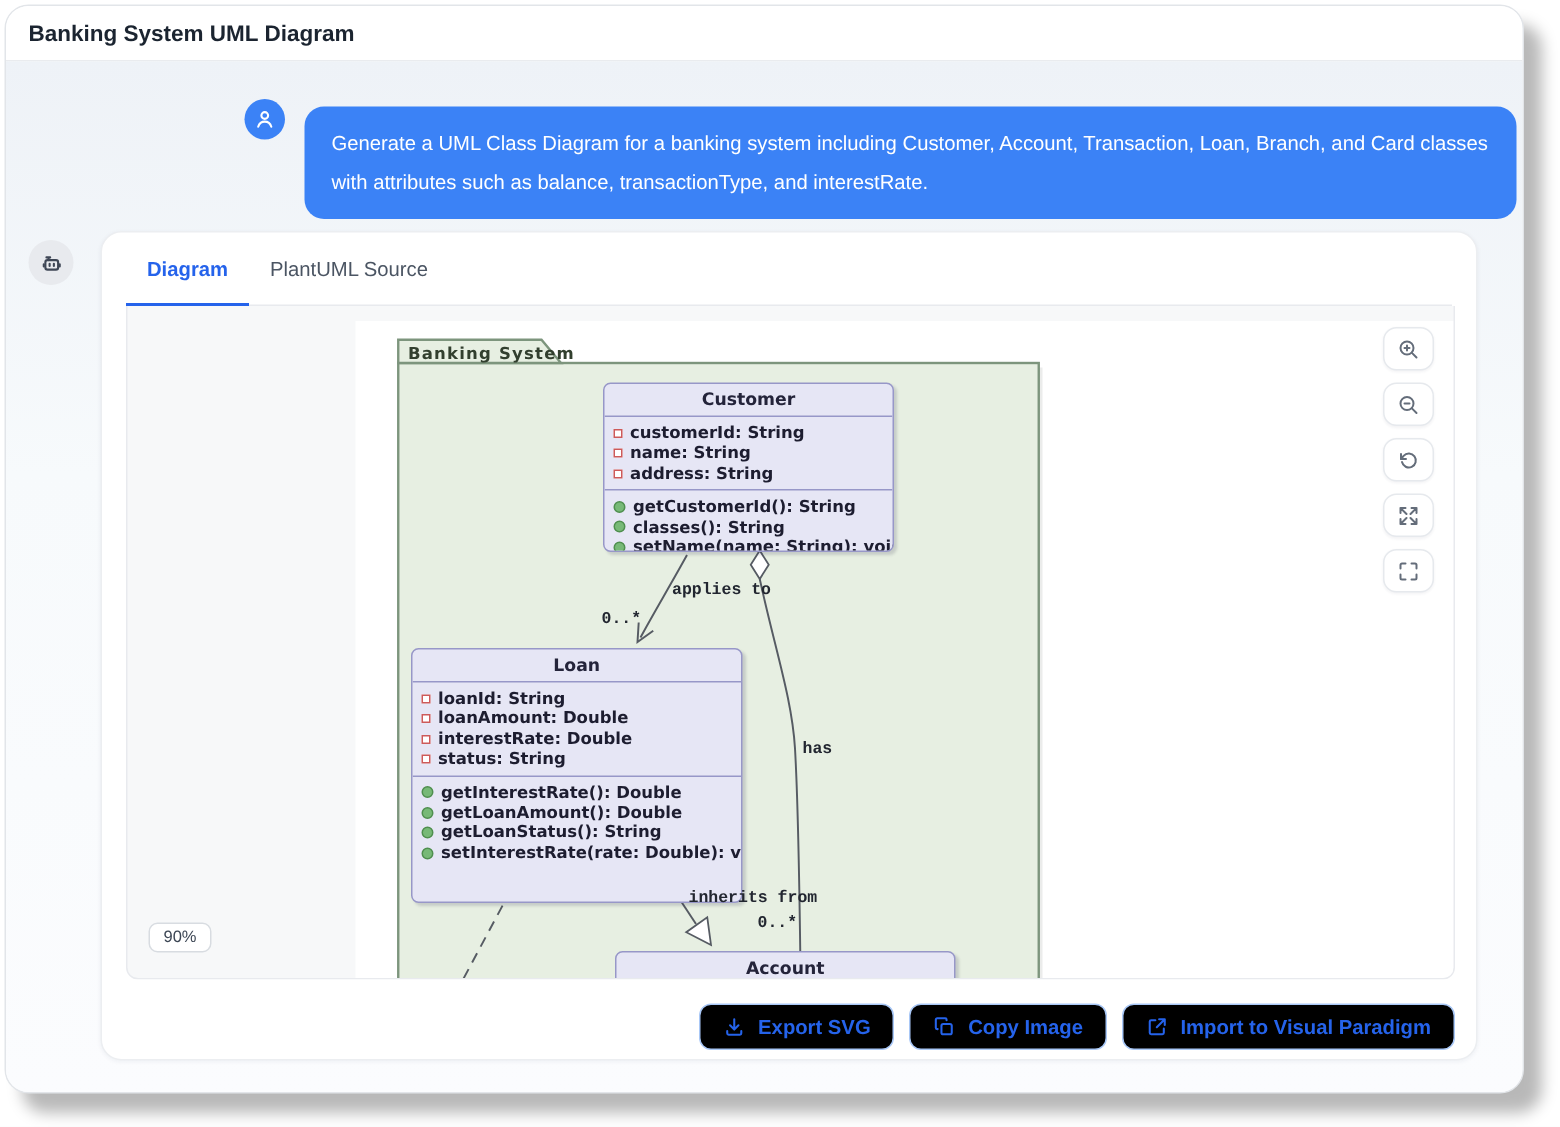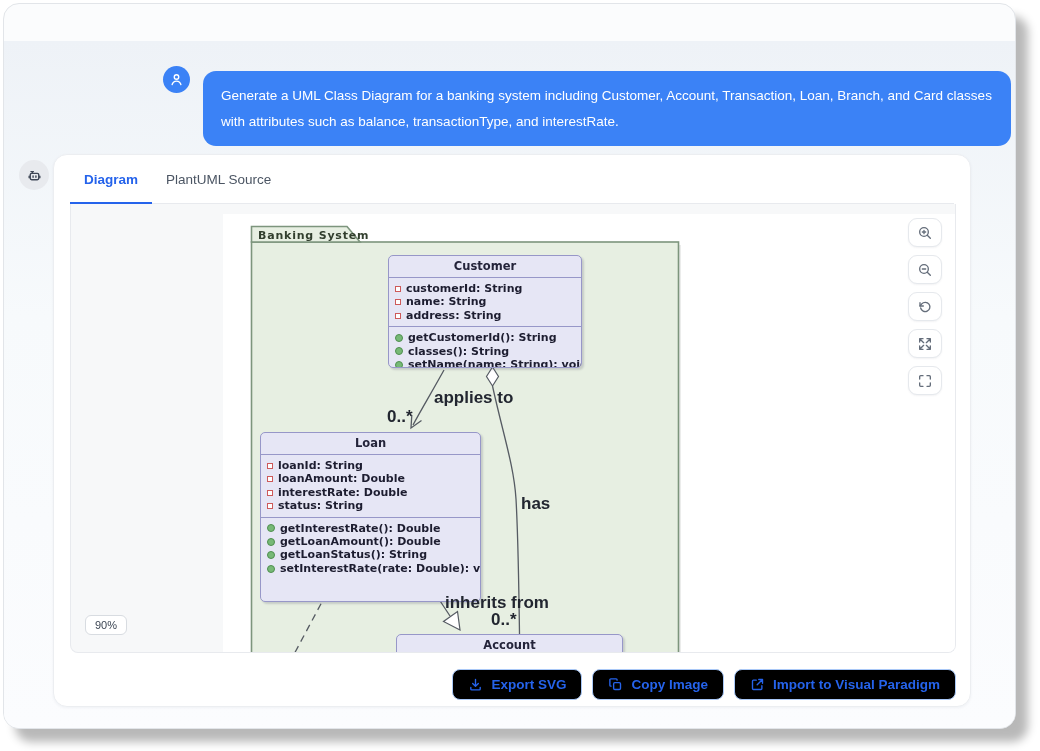--- a/index.html
+++ b/index.html
@@ -31,21 +31,21 @@
     background:#3b82f6; border-radius:13px; color:#ffffff;
     font-size:13.5px; line-height:26px; padding:12px 18px 11px;
   }
   .bot-avatar {
     position:absolute; left:15px; top:119px; width:30px; height:30px; border-radius:50%;
     background:#e8eaee; display:flex; align-items:center; justify-content:center;
   }
 
   
   .card {
-    position:absolute; left:49px; top:113px; width:918px; height:553px;
+    position:absolute; left:63px; top:113px; width:918px; height:553px;
     background:#ffffff; border:1px solid #eceef1; border-radius:14px;
     box-shadow:0 1px 3px rgba(20,40,80,0.05);
   }
   .tabbar { display:flex; margin:0 16px; height:49px; align-items:stretch; border-bottom:1px solid #e8eaee; }
   .tab {
     display:flex; align-items:center; padding:0 14px; font-size:13.5px; color:#4b5563;
     cursor:pointer; position:relative;
   }
   .tab.active { color:#2563eb; font-weight:700; }
   .tab.active::after { content:""; position:absolute; left:0; right:0; bottom:-1px; height:2.5px; background:#2563eb; }
@@ -69,21 +69,21 @@
     font-family:"DejaVu Sans", sans-serif; font-size:11px; font-weight:700; color:#1d1d30;
     overflow:hidden;
   }
   .uml-title { text-align:center; padding:3px 4px 4px; border-bottom:1px solid #9797c8; font-size:11.5px; color:#24243a; }
   .uml-sec { padding:4px 6px 4px; }
   .uml-sec.m { border-top:1px solid #9797c8; }
   .uml-row { display:flex; align-items:center; gap:5px; line-height:13.4px; white-space:nowrap; }
   .ic-field { width:6px; height:6px; border:1.5px solid #cd5a5a; background:#fff; flex:0 0 auto; }
   .ic-method { width:8px; height:8px; border-radius:50%; background:#77b977; border:1px solid #4f8f4f; flex:0 0 auto; }
   .edge-label {
-    position:absolute; font-family:Liberation Sans, sans-serif; font-size:17px; font-weight:700; color:#222630;
+    position:absolute; font-family:Liberation Mono, monospace; font-size:11px; font-weight:700; color:#222630;
     white-space:nowrap;
   }
 
   
   .zcontrols { position:absolute; right:13px; top:14px; display:flex; flex-direction:column; gap:8px; }
   .zbtn {
     width:34px; height:29px; background:#ffffff; border:1px solid #e6e9ed; border-radius:9px;
     display:flex; align-items:center; justify-content:center; cursor:pointer;
     box-shadow:0 1px 2px rgba(30,40,60,0.06); color:#646d7a;
   }
@@ -100,20 +100,23 @@
     height:31px; display:flex; align-items:center; gap:8px; padding:0 15px;
     background:#000000; border:1px solid #a9c8f7; border-radius:8px;
     color:#2563eb; font-size:13.5px; font-weight:700; cursor:pointer;
   }
   svg { display:block; }
 </style>
 </head>
 <body>
 
 <div class="window">
+  <div class="app-header">
+    <div class="app-title">Banking System UML Diagram</div>
+  </div>
 
   <div class="content">
 
     <div class="user-avatar">
       <span>
         <svg width="15" height="15" viewBox="0 0 24 24" fill="none" stroke="#ffffff" stroke-width="2.2" stroke-linecap="round">
           <circle cx="12" cy="8" r="3.6"></circle>
             <path d="M5 20c1.2-4 4-5.5 7-5.5s5.8 1.5 7 5.5"></path>
         </svg>
       </span>

